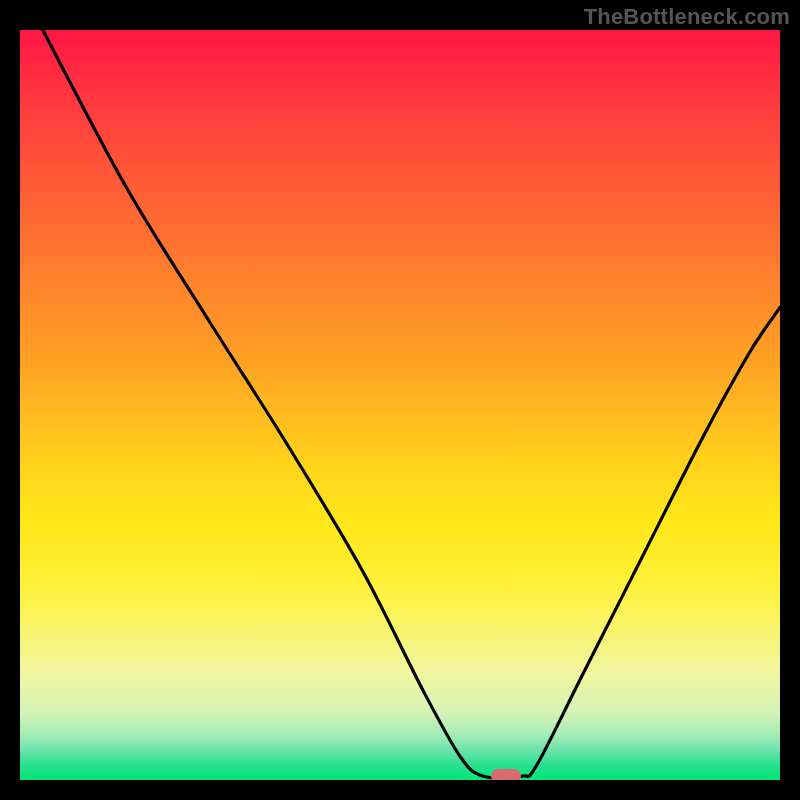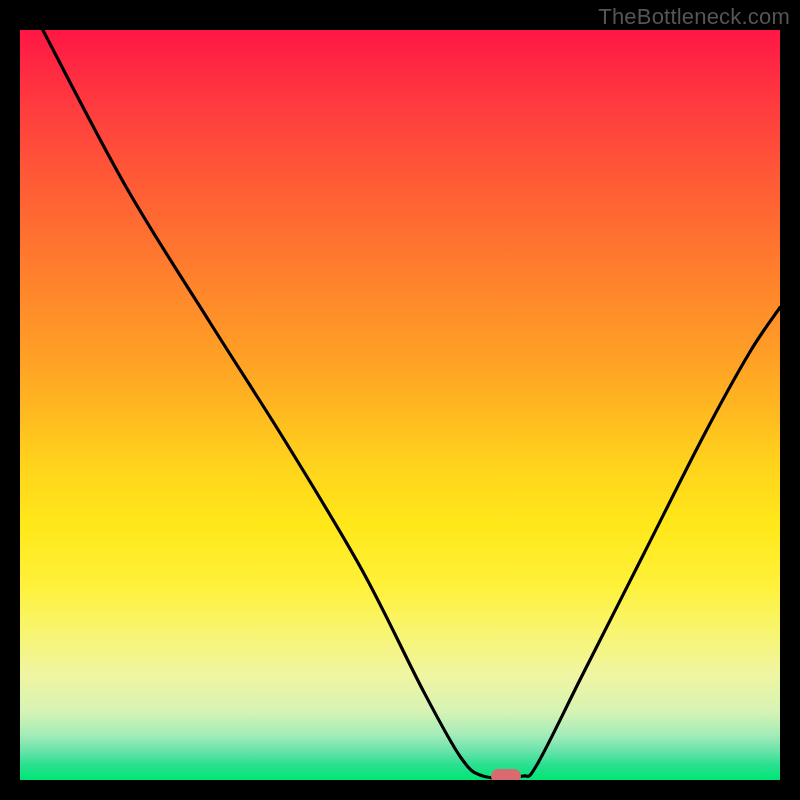--- a/index.html
+++ b/index.html
@@ -16,21 +16,21 @@
     width: 800px;
     height: 800px;
     background: #000;
   }
   .watermark {
     position: absolute;
     top: 4px;
     right: 10px;
     color: #555;
     font-size: 22px;
-    font-weight: 400;
+    font-weight: 700;
     letter-spacing: 0.2px;
     z-index: 10;
     text-align: center;
   }
   .plot-area {
     position: absolute;
     left: 20px;
     top: 30px;
     width: 760px;
     height: 750px;

